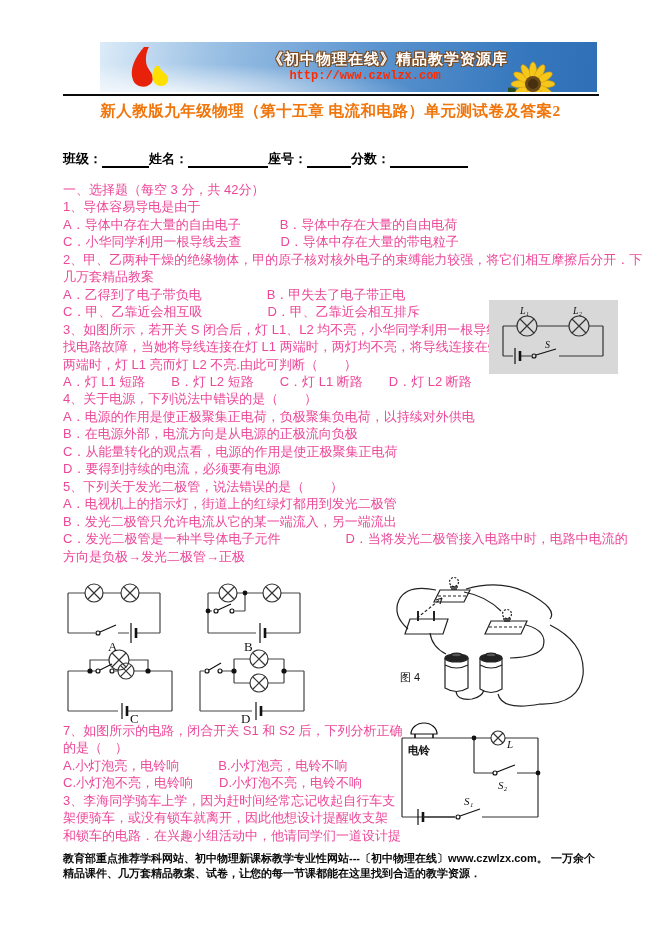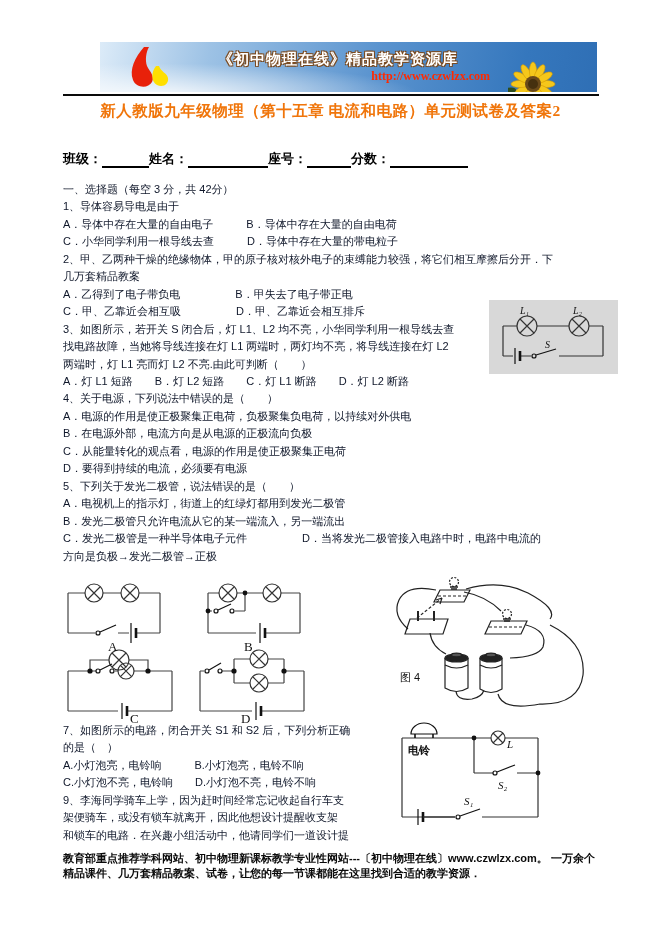--- a/index.html
+++ b/index.html
@@ -4,40 +4,40 @@
 <style>
   html,body{margin:0;padding:0;background:#fff;}
   .page{position:relative;width:661px;height:936px;background:#fff;overflow:hidden;
         font-family:"Liberation Sans","DejaVu Sans",sans-serif;color:#000;}
 
   
   .banner{position:absolute;left:100px;top:42px;width:497px;height:50px;overflow:hidden;
           background:
             radial-gradient(ellipse at 12% 105%, rgba(255,255,255,.85), rgba(255,255,255,0) 42%),
             linear-gradient(100deg,#dcebf8 0%,#9dc2e5 22%,#5b94cf 55%,#3577bd 85%,#2f6fb5 100%);}
-  .banner-title{position:absolute;left:118px;top:8px;width:290px;text-align:left;
+  .banner-title{position:absolute;left:118px;top:8px;width:290px;text-align:right;
           color:#ffffff;font-weight:bold;font-size:15px;letter-spacing:1px;
           font-family:"Liberation Serif","DejaVu Serif",serif;
           text-shadow:1px 1px 0 #7a4a20,-1px -1px 0 #7a4a20,1px -1px 0 #7a4a20,-1px 1px 0 #7a4a20;}
-  .banner-url{position:absolute;left:140px;top:27px;width:250px;text-align:right;
+  .banner-url{position:absolute;left:140px;top:27px;width:250px;text-align:center;
           color:#ff2a00;font-weight:bold;font-size:12px;
-          font-family:Liberation Serif, serif;}
+          font-family:Liberation Mono, monospace;}
   .logo-svg{position:absolute;left:24px;top:2px;}
   .sunflower-svg{position:absolute;left:408px;top:18px;}
 
   .hr-rule{position:absolute;left:63px;top:94px;width:536px;height:0;border-top:2px solid #0a0a0a;}
 
   .doc-title{position:absolute;left:0;top:101px;width:661px;text-align:center;
              color:#f0750a;font-weight:bold;font-size:15.5px;letter-spacing:.5px;font-family:Liberation Serif, serif;}
 
   .student-line{position:absolute;left:63px;top:150px;font-size:13px;font-weight:bold;white-space:nowrap;}
   .blank{display:inline-block;height:13px;border-bottom:2px solid #000;vertical-align:bottom;}
   .b1{width:47px;} .b2{width:80px;} .b3{width:44px;} .b4{width:78px;}
 
-  .col{position:absolute;left:63px;font-size:11px;line-height:17.45px;color:#0f172a;}
+  .col{position:absolute;left:63px;font-size:13px;line-height:17.45px;color:#ec4899;}
   .col div{white-space:pre;}
   .col1{top:181px;width:560px;}
   .col2{top:722px;width:350px;}
 
   .footer{position:absolute;left:63px;top:851px;width:537px;font-size:11px;line-height:15px;
           font-weight:bold;color:#0a0a0a;}
 
   .figq3{position:absolute;left:489px;top:300px;}
   .figq6{position:absolute;left:60px;top:581px;}
   .figq6p{position:absolute;left:390px;top:573px;}
@@ -288,21 +288,21 @@
       </g>
     </g>
     <text class="cjk" x="10" y="108" font-size="11">图 4</text>
   </svg>
 
   <div class="col col2">
     <div>7、如图所示的电路，闭合开关 S1 和 S2 后，下列分析正确</div>
     <div>的是（　）</div>
     <div>A.小灯泡亮，电铃响　　　B.小灯泡亮，电铃不响</div>
     <div>C.小灯泡不亮，电铃响　　D.小灯泡不亮，电铃不响</div>
-    <div>9、李海同学骑车上学，因为赶时间经常忘记收起自行车支</div>
+    <div>3、李海同学骑车上学，因为赶时间经常忘记收起自行车支</div>
     <div>架便骑车，或没有锁车就离开，因此他想设计提醒收支架</div>
     <div>和锁车的电路．在兴趣小组活动中，他请同学们一道设计提</div>
   </div>
 
   <svg class="figq7" width="208" height="138" viewBox="0 0 208 138">
     <g stroke="#333" stroke-width="1.2" fill="none">
       <path d="M4,26 H93 M107,26 H140 M4,26 V105 M140,26 V105 M4,105 H57 M84,105 H140"></path>
 
       <g stroke="#111">
           <path d="M13,22 A13,11 0 0 1 39,22 Z" fill="#fff"></path>

